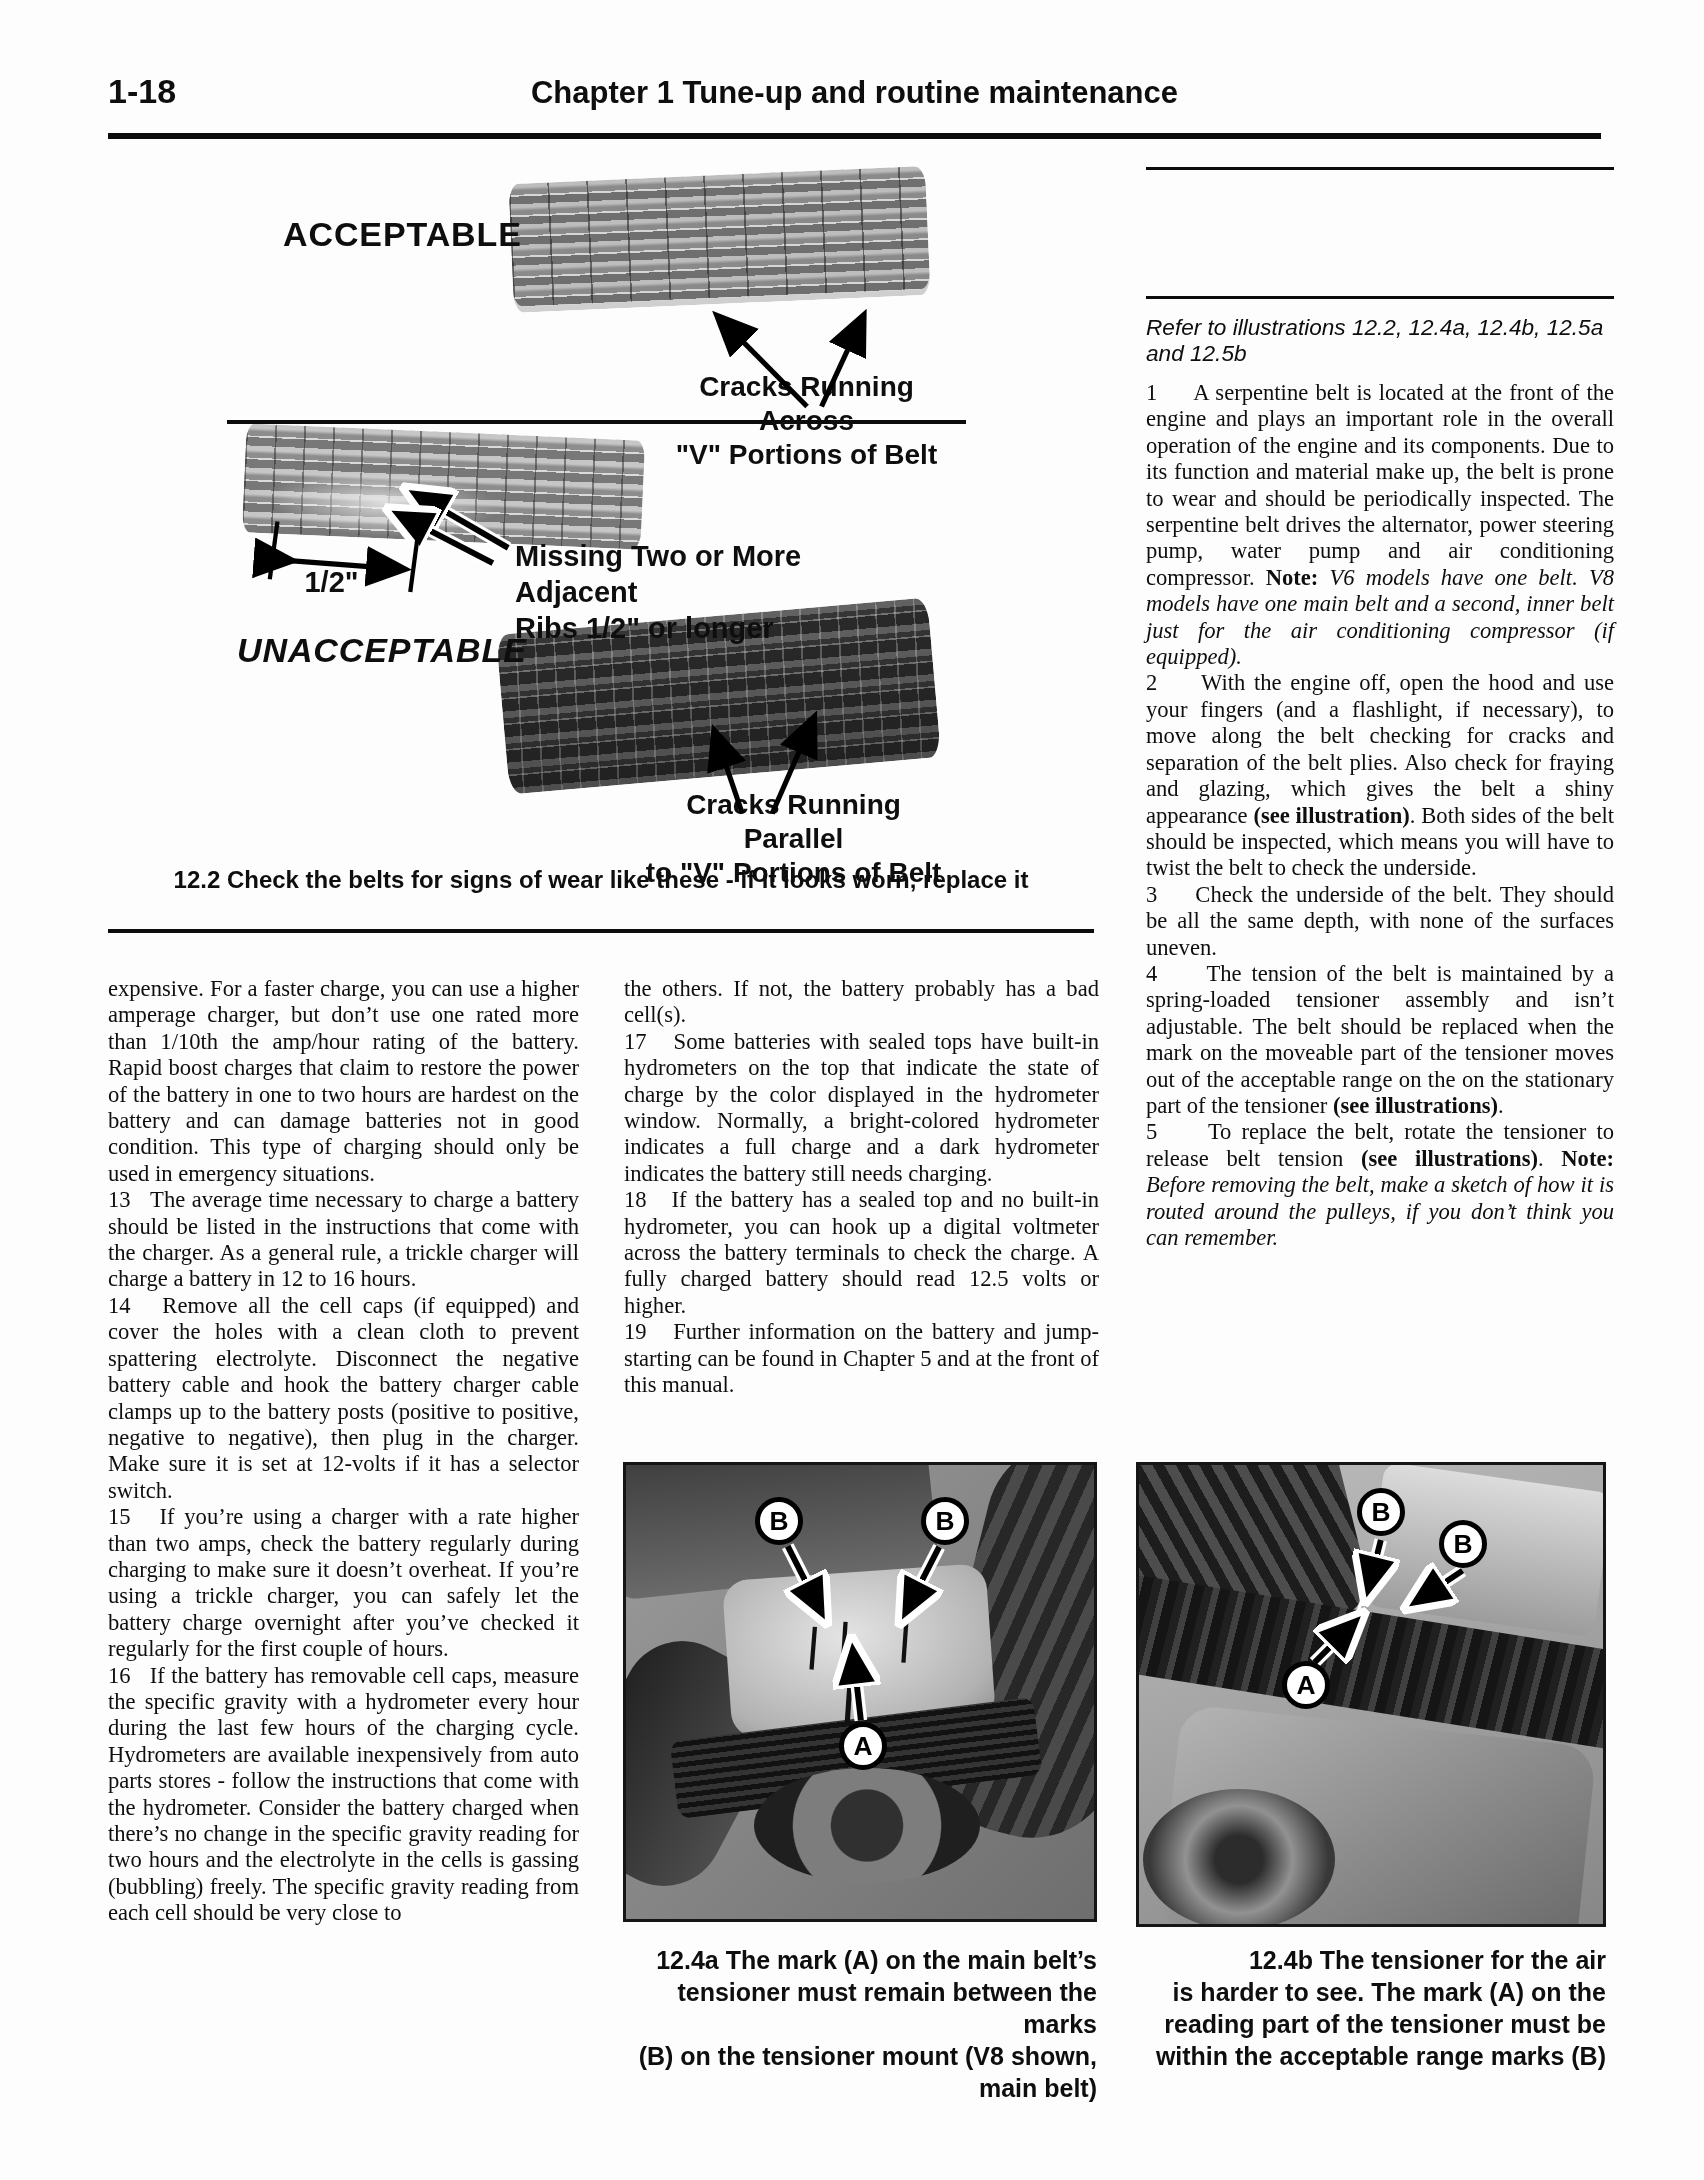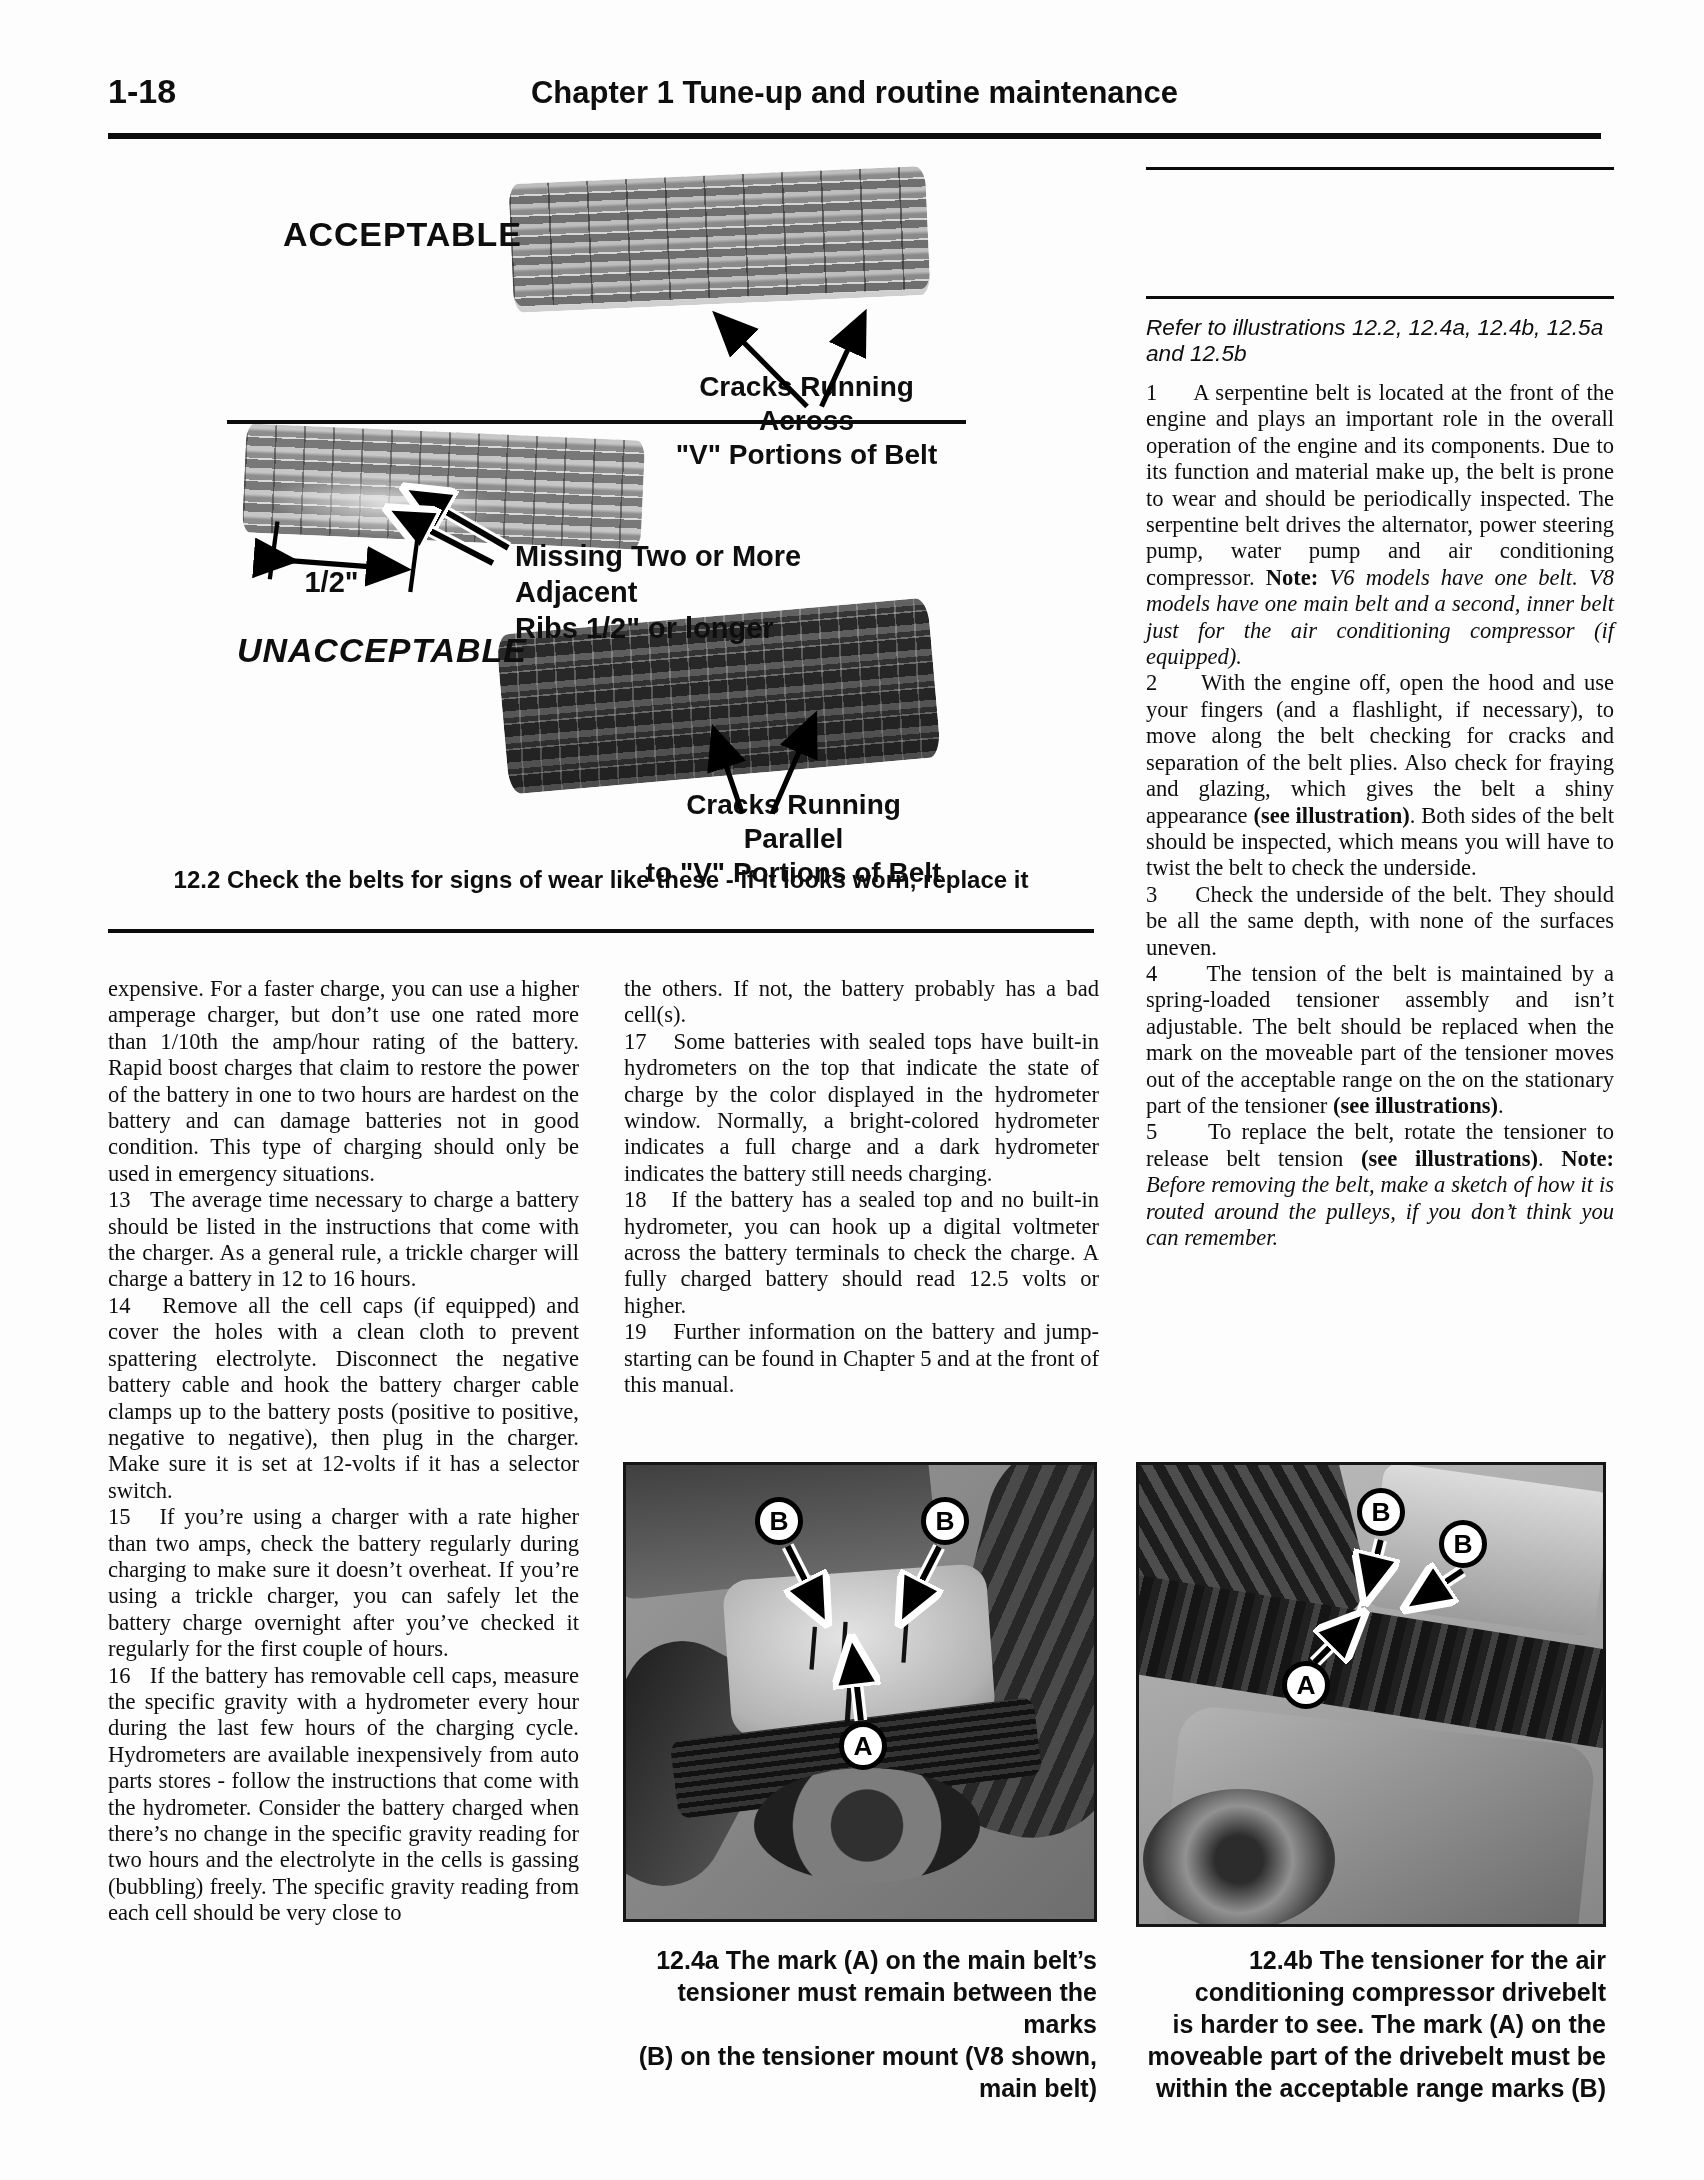--- a/index.html
+++ b/index.html
@@ -259,20 +259,19 @@
       <line x1="206" y1="232" x2="258" y2="180" stroke="#fff" stroke-width="15"></line>
       <line x1="206" y1="232" x2="258" y2="180" stroke="#000" stroke-width="7" marker-end="url(#pmW2)"></line>
       <line x1="262" y1="158" x2="256" y2="176" stroke="#fff" stroke-width="4"></line>
     </svg>
     <div class="callout-circle" style="left:218px; top:23px;">B</div>
     <div class="callout-circle" style="left:300px; top:55px;">B</div>
     <div class="callout-circle" style="left:143px; top:196px;">A</div>
   </div>
   <div class="abs photo-caption cap-b">
     <div>12.4b  The tensioner for the air</div>
-    <div>conditioning compressor drivebelt</div>
     <div>is harder to see. The mark (A) on the</div>
-    <div>moveable part of the drivebelt must be</div>
+    <div>reading part of the tensioner must be</div>
     <div>within the acceptable range marks (B)</div>
   </div>
 
 </div>
 
 
 </body></html>

